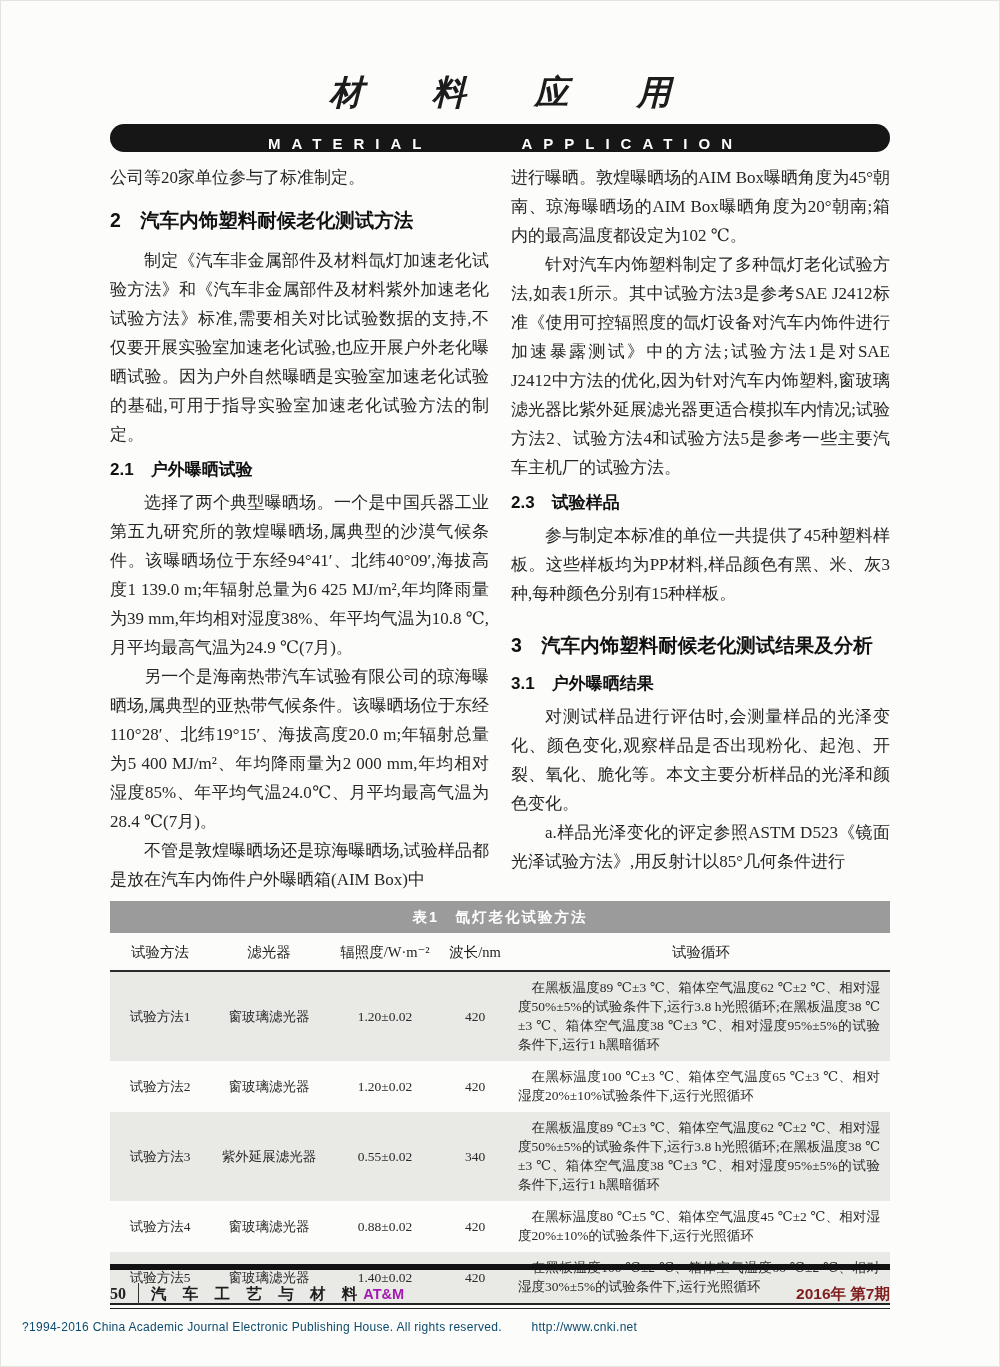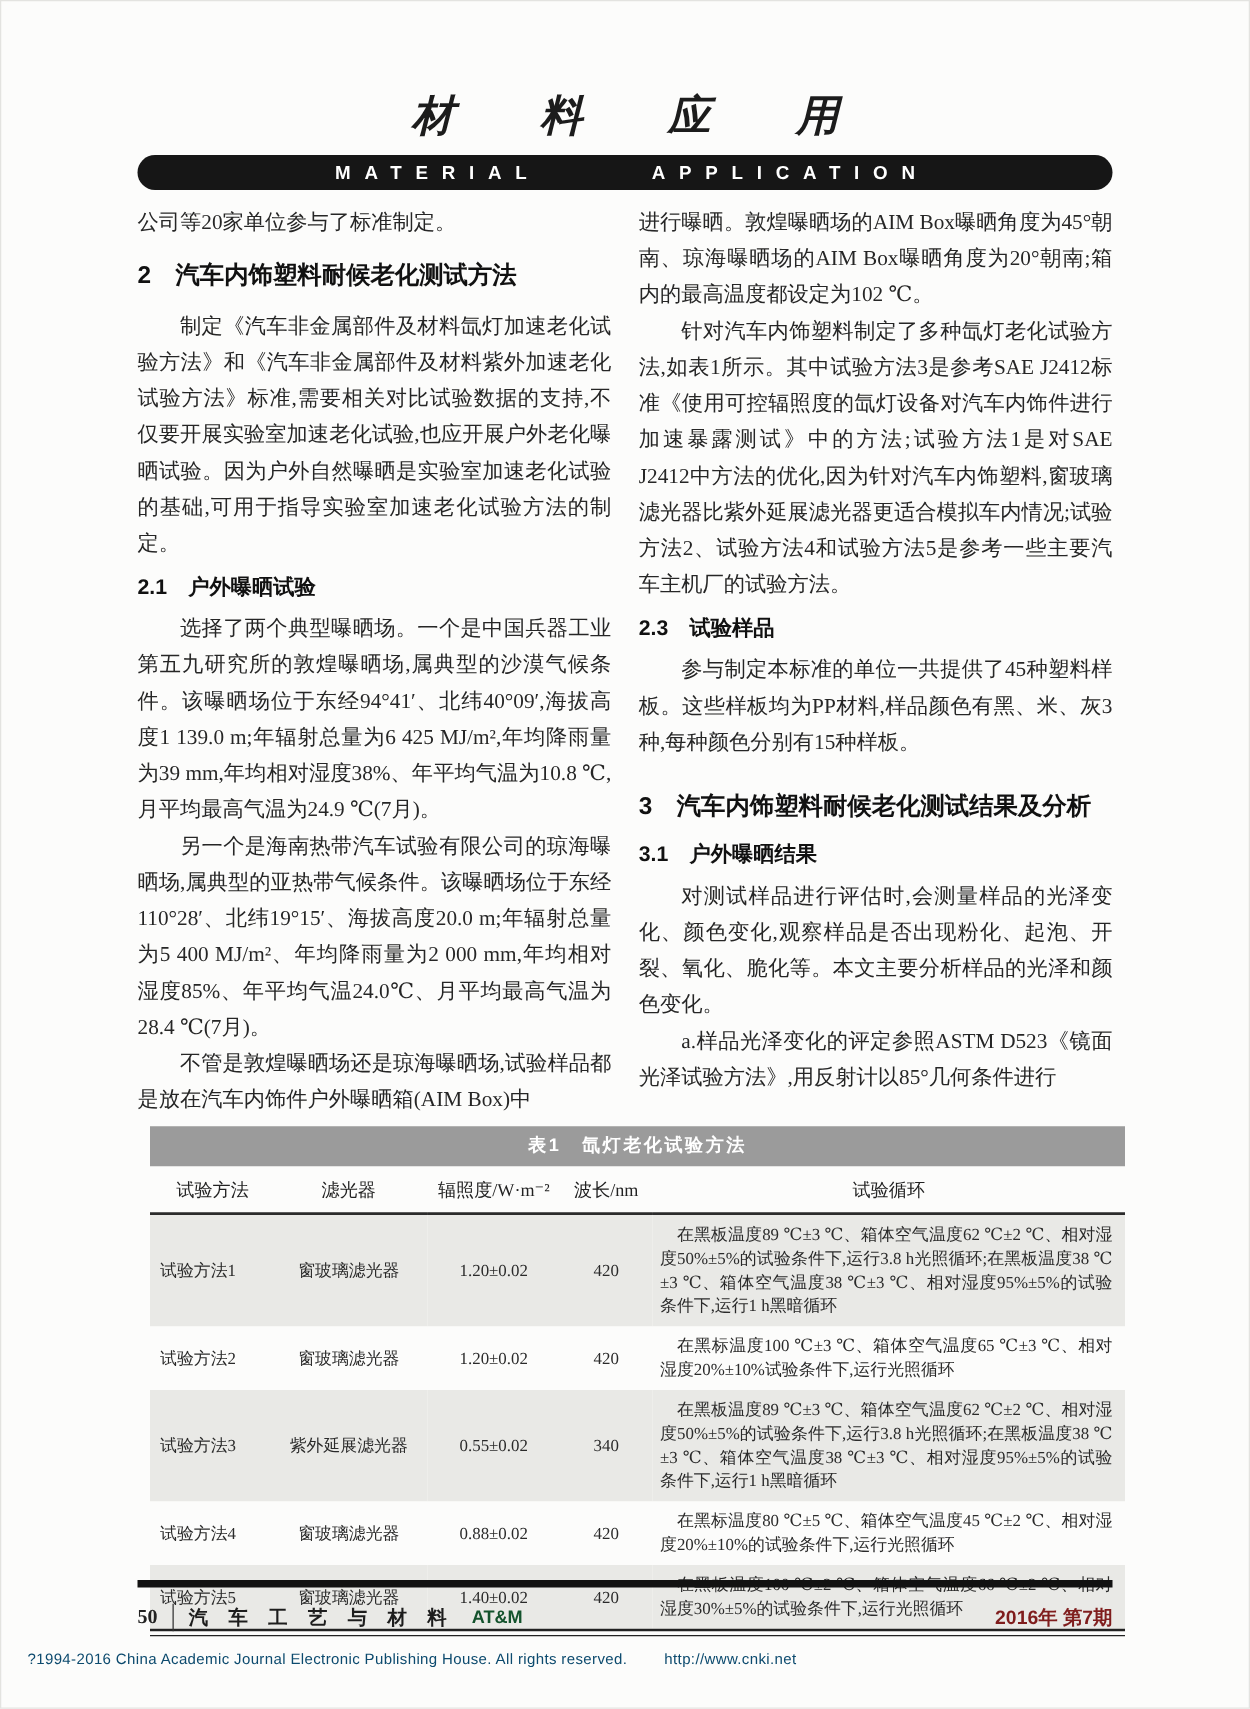--- a/index.html
+++ b/index.html
@@ -14,21 +14,21 @@
   
   .cn-title {
     position:absolute; top:70px; left:0; width:100%;
     text-align:center; font-size:34px; font-style:italic; font-weight:600;
     letter-spacing:30px; text-indent:30px; color:#1c1c1c;
     font-family:"Liberation Serif","DejaVu Serif",serif;
   }
   .banner {
     position:absolute; top:124px; left:110px; width:780px; height:28px;
     background:#161616; border-radius:14px;
-    display:flex; align-items:center; justify-content:center; gap:78px;
+    display:flex; align-items:flex-end; justify-content:center; gap:78px;
     color:#ffffff; font-family:"Liberation Sans","DejaVu Sans",sans-serif;
     font-weight:bold; font-size:15px; letter-spacing:11px; text-indent:11px;
   }
   
   .columns {
     position:absolute; top:163px; left:110px; width:780px; height:738px;
     display:flex; gap:22px;
   }
   .col { width:379px; font-size:17px; line-height:29px; text-align:justify; }
   .col p { margin:0; text-indent:2em; }
@@ -38,57 +38,57 @@
     font-weight:bold; font-size:19.5px; color:#111;
     margin:15px 0 13px; line-height:26px; text-indent:0;
   }
   .h-minor {
     font-family:"Liberation Sans","DejaVu Sans",sans-serif;
     font-weight:bold; font-size:17px; color:#111;
     margin:8px 0 6px; line-height:25px; text-indent:0;
   }
   .h-major.spaced { margin-top:24px; }
   
-  .tablewrap { position:absolute; top:901px; left:120px; width:780px; }
+  .tablewrap { position:absolute; top:901px; left:110px; width:780px; }
   .tbl-title {
     background:#9b9b9b; color:#ffffff; text-align:center;
     font-family:"Liberation Sans","DejaVu Sans",sans-serif; font-weight:bold;
     font-size:14.5px; height:32px; line-height:32px; letter-spacing:2px;
   }
   table.methods { width:100%; border-collapse:collapse; margin-top:3px; }
   table.methods th {
     font-family:"Liberation Serif","DejaVu Serif",serif; font-weight:normal;
     font-size:14.5px; color:#222; padding:7px 4px 8px;
     border-bottom:2px solid #2b2b2b; text-align:center;
   }
   table.methods th.th-method { text-align:center; padding-left:8px; }
   table.methods td {
     font-size:13.5px; color:#2a2a2a; vertical-align:middle;
     padding:5px 4px; line-height:19px;
   }
   table.methods tr.stripe { background:#e9e9e6; }
-  table.methods td.c-method { text-align:left; padding-left:8px; white-space:nowrap; }
+  table.methods td.c-method { text-align:center; padding-left:8px; white-space:nowrap; }
   table.methods td.c-center { text-align:center; }
   table.methods td.c-cycle { text-align:justify; padding:6px 10px 7px 6px; }
   table.methods td.c-cycle div { text-indent:1em; }
   .tbl-bottom { height:6px; border-top:2px solid #222; border-bottom:1px solid #222; }
   
   .foot-rule { position:absolute; top:1264px; left:110px; width:780px; height:6px; background:#121212; }
   .foot-row {
     position:absolute; top:1281px; left:110px; width:780px; height:26px;
     display:flex; align-items:center;
   }
   .foot-pageno { font-size:16px; font-weight:bold; color:#222; }
   .foot-div { width:1px; height:22px; background:#333; margin:0 12px; }
   .foot-journal-cn {
     font-size:15.5px; font-weight:bold; letter-spacing:6px; color:#1d1d1d;
     font-family:"Liberation Sans","DejaVu Sans",sans-serif;
   }
   .foot-journal-en {
-    font-size:14.5px; font-weight:bold; margin-left:14px; color:#14532d;
+    font-size:14.5px; font-weight:bold; color:#a21caf;
     font-family:"Liberation Sans","DejaVu Sans",sans-serif;
   }
   .foot-issue {
     margin-left:auto; font-size:15.5px; font-weight:bold; color:#7f1d1d;
     font-family:"Liberation Sans","DejaVu Sans",sans-serif;
   }
   .copyright {
     position:absolute; top:1320px; left:22px; width:930px;
     color:#0c4a6e; font-size:12px; letter-spacing:0.3px;
     font-family:Liberation Sans, sans-serif;

